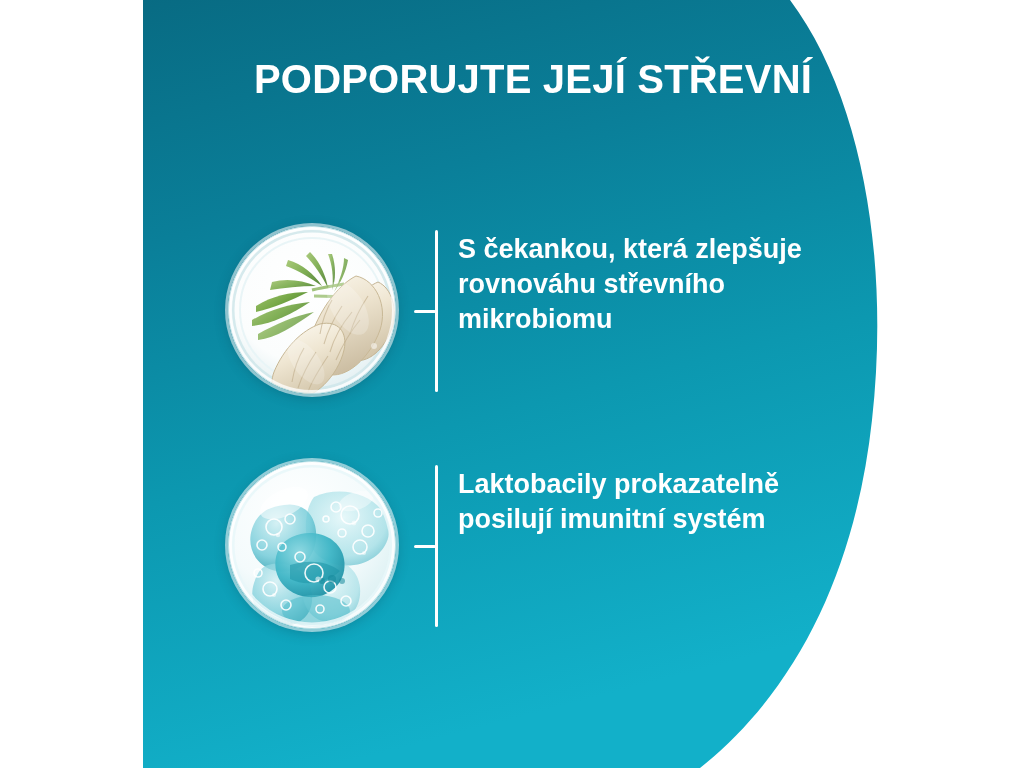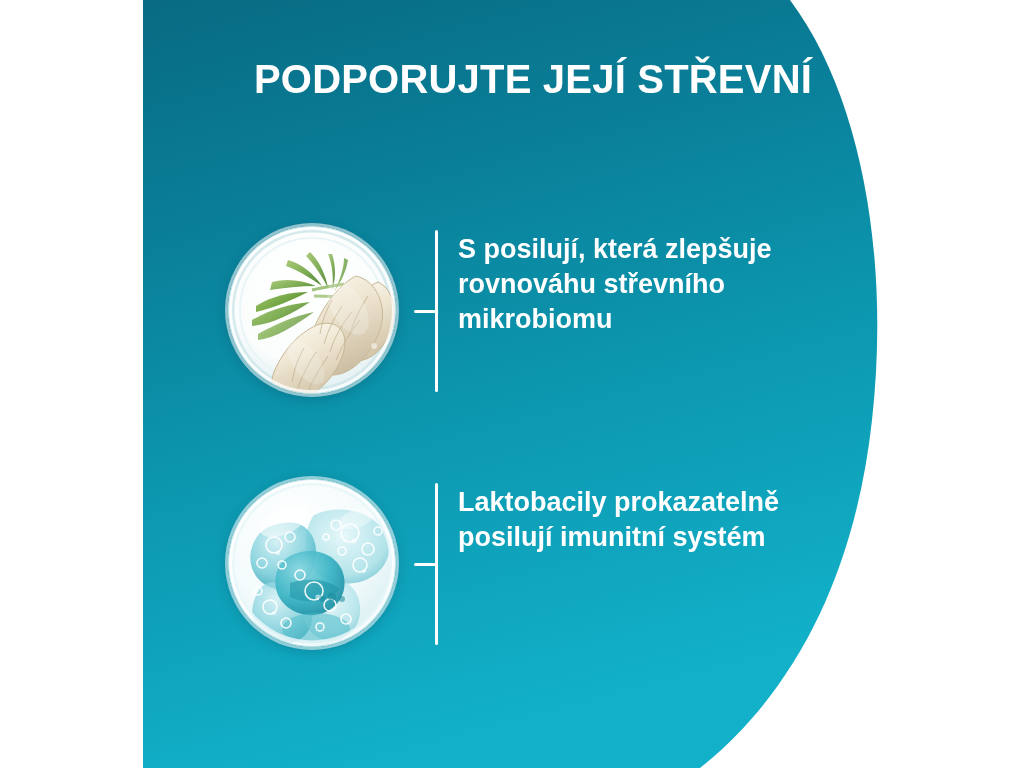--- a/index.html
+++ b/index.html
@@ -52,21 +52,21 @@
   }
 
   
   .feature {
     position: absolute;
     left: 0;
     width: 1024px;
     height: 190px;
   }
   #feature-0 { top: 222px; }
-  #feature-1 { top: 475px; }
+  #feature-1 { top: 457px; }
 
   
   .medallion {
     position: absolute;
     left: 228px;
     top: 4px;
     width: 168px;
     height: 168px;
     border-radius: 50%;
     overflow: hidden;
@@ -227,21 +227,21 @@
         </g>
       </svg>
     </div>
 
     <div class="divider">
       <span class="vbar"></span>
       <span class="tick"></span>
     </div>
 
     <div class="ftext">
-      <span class="lead">S posilují,</span><span class="body"> která zlepšuje rovnováhu střevního mikrobiomu</span>
+      <span class="lead">S čekankou,</span><span class="body"> která zlepšuje rovnováhu střevního mikrobiomu</span>
     </div>
   </div>
 
   <div class="feature" id="feature-1">
 
     <div class="medallion">
       <svg viewBox="0 0 168 168" aria-hidden="true">
         <defs>
           <radialGradient id="dish2" cx="40%" cy="30%" r="78%">
             <stop offset="0%" stop-color="#ffffff"></stop>

